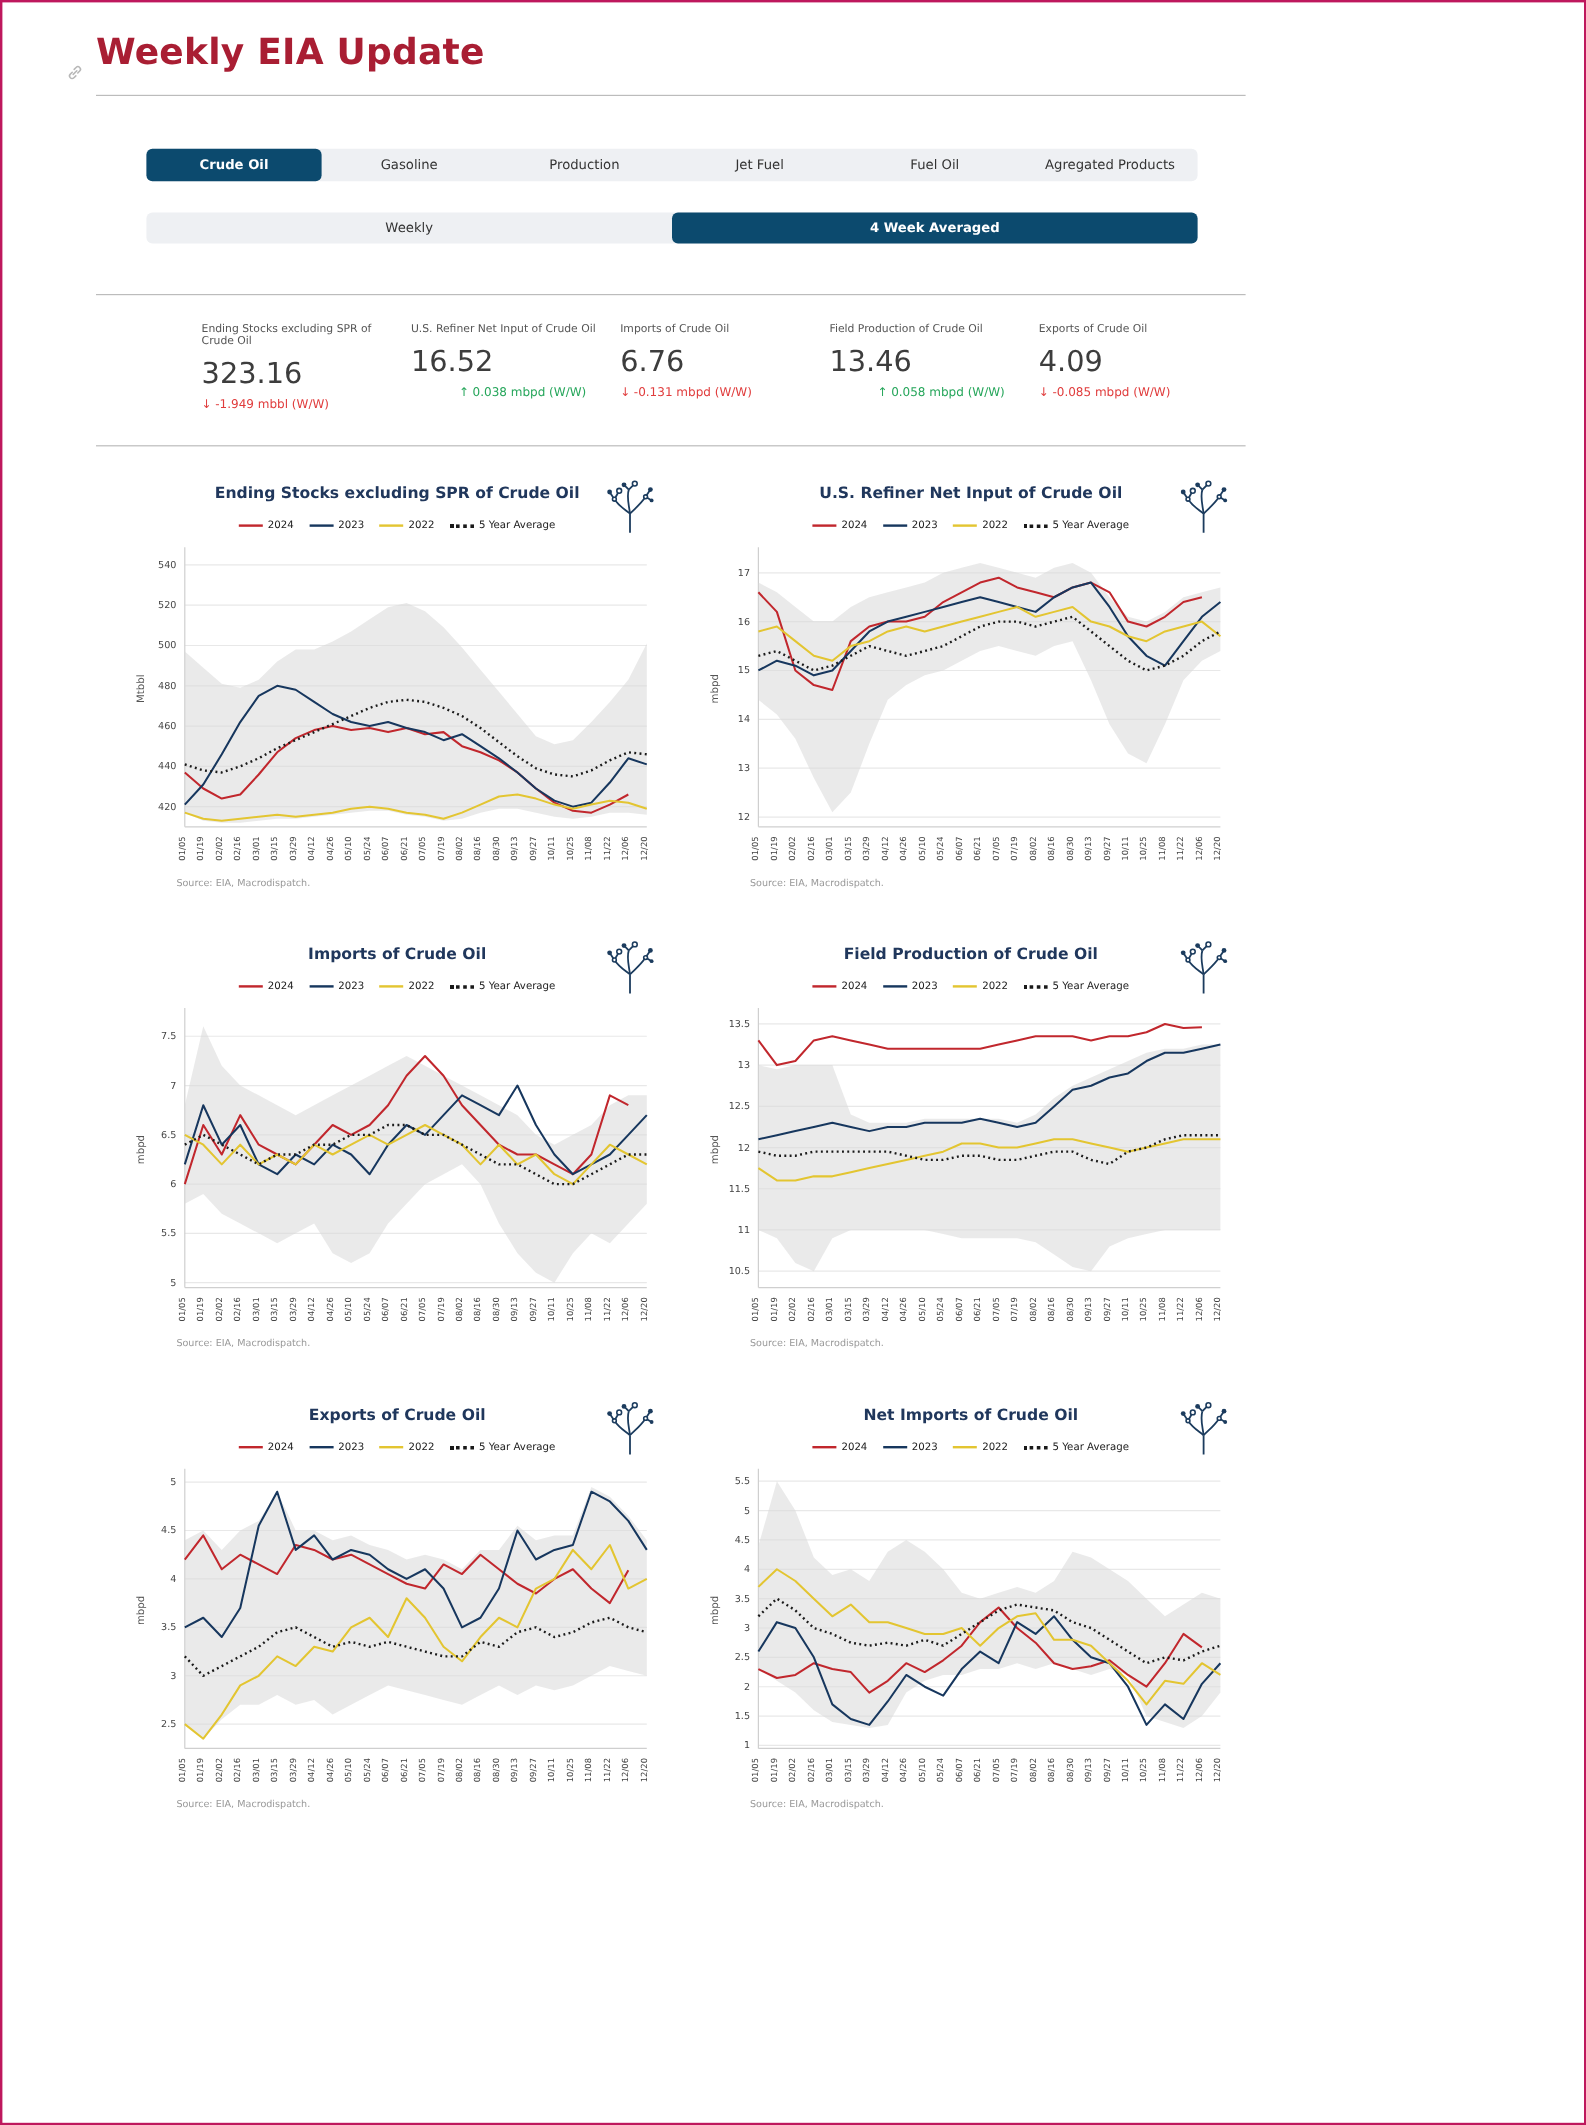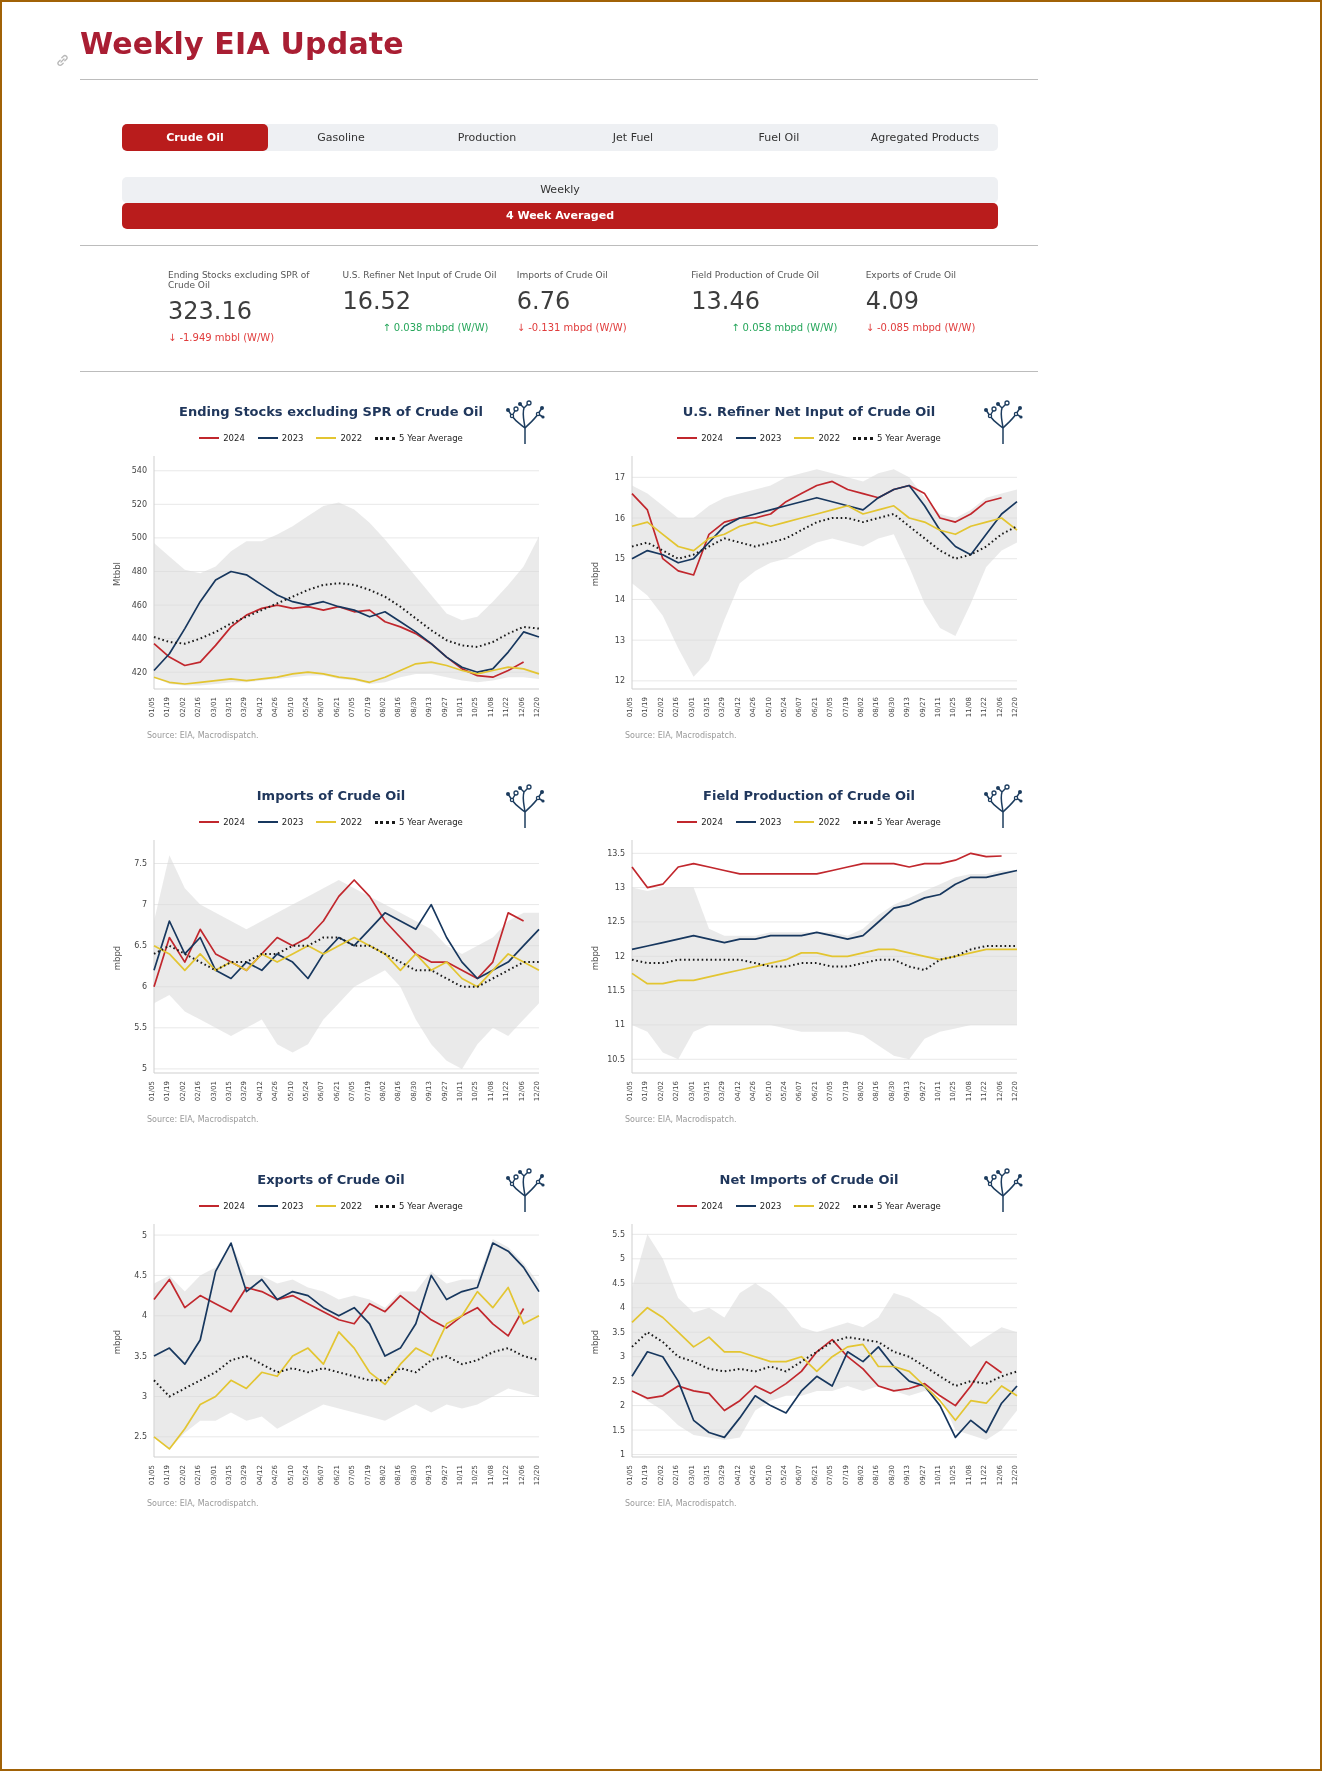--- a/index.html
+++ b/index.html
@@ -1,30 +1,30 @@
 <!DOCTYPE html>
 <html><head>
 <meta charset="utf-8">
 <style>
   * { box-sizing: border-box; }
   html,body { margin:0; padding:0; background:#ffffff; }
   body { font-family:"DejaVu Sans","Liberation Sans",sans-serif; }
-  .page { position:relative; width:1322px; height:1771px; border:2px solid #a16207; background:#fff; overflow:hidden; }
+  .page { position:relative; width:1322px; height:1771px; border:2px solid #be185d; background:#fff; overflow:hidden; }
   .anchor-icon { position:absolute; left:54px; top:52px; opacity:.7; }
   .content { margin-left:78px; width:958px; }
   .page-title { font-size:30px; font-weight:bold; color:#a91e33; margin:0; padding-top:24px; letter-spacing:.2px; }
   hr.rule { border:none; border-top:1px solid #bcbcbc; margin:18px 0 0 0; }
   hr.rule2 { margin-top:42px; }
   hr.rule3 { margin-top:28px; }
 
   .controls { margin:44px 0 0 42px; width:876px; }
   .seg-bar { display:flex; background:#eef0f3; border-radius:5px; height:27px; align-items:stretch; }
   .seg-tab { flex:1; text-align:center; font-size:11px; color:#333; line-height:27px; border-radius:5px; cursor:pointer; }
-  .seg-tab.active { background:#b91c1c; color:#fff; font-weight:bold; }
-  .freq { margin-top:26px; height:26px;flex-direction:column; }
+  .seg-tab.active { background:#0c4a6e; color:#fff; font-weight:bold; }
+  .freq { margin-top:26px; height:26px; }
   .freq .seg-tab { line-height:26px; }
 
   .kpis { display:flex; margin:24px 0 0 88px; width:872px; }
   .kpi { flex:1; padding-right:14px; }
   .kpi-label { font-size:9px; color:#555; }
   .kpi-value { font-size:24px; color:#3d3d3d; margin-top:7px; }
   .kpi-delta { font-size:10px; margin-top:7px; }
   .dir-down { color:#e03c3c; }
   .dir-up   { color:#26a65b;margin-left:40px; }
   .delta-arrow { margin-right:3px; }

